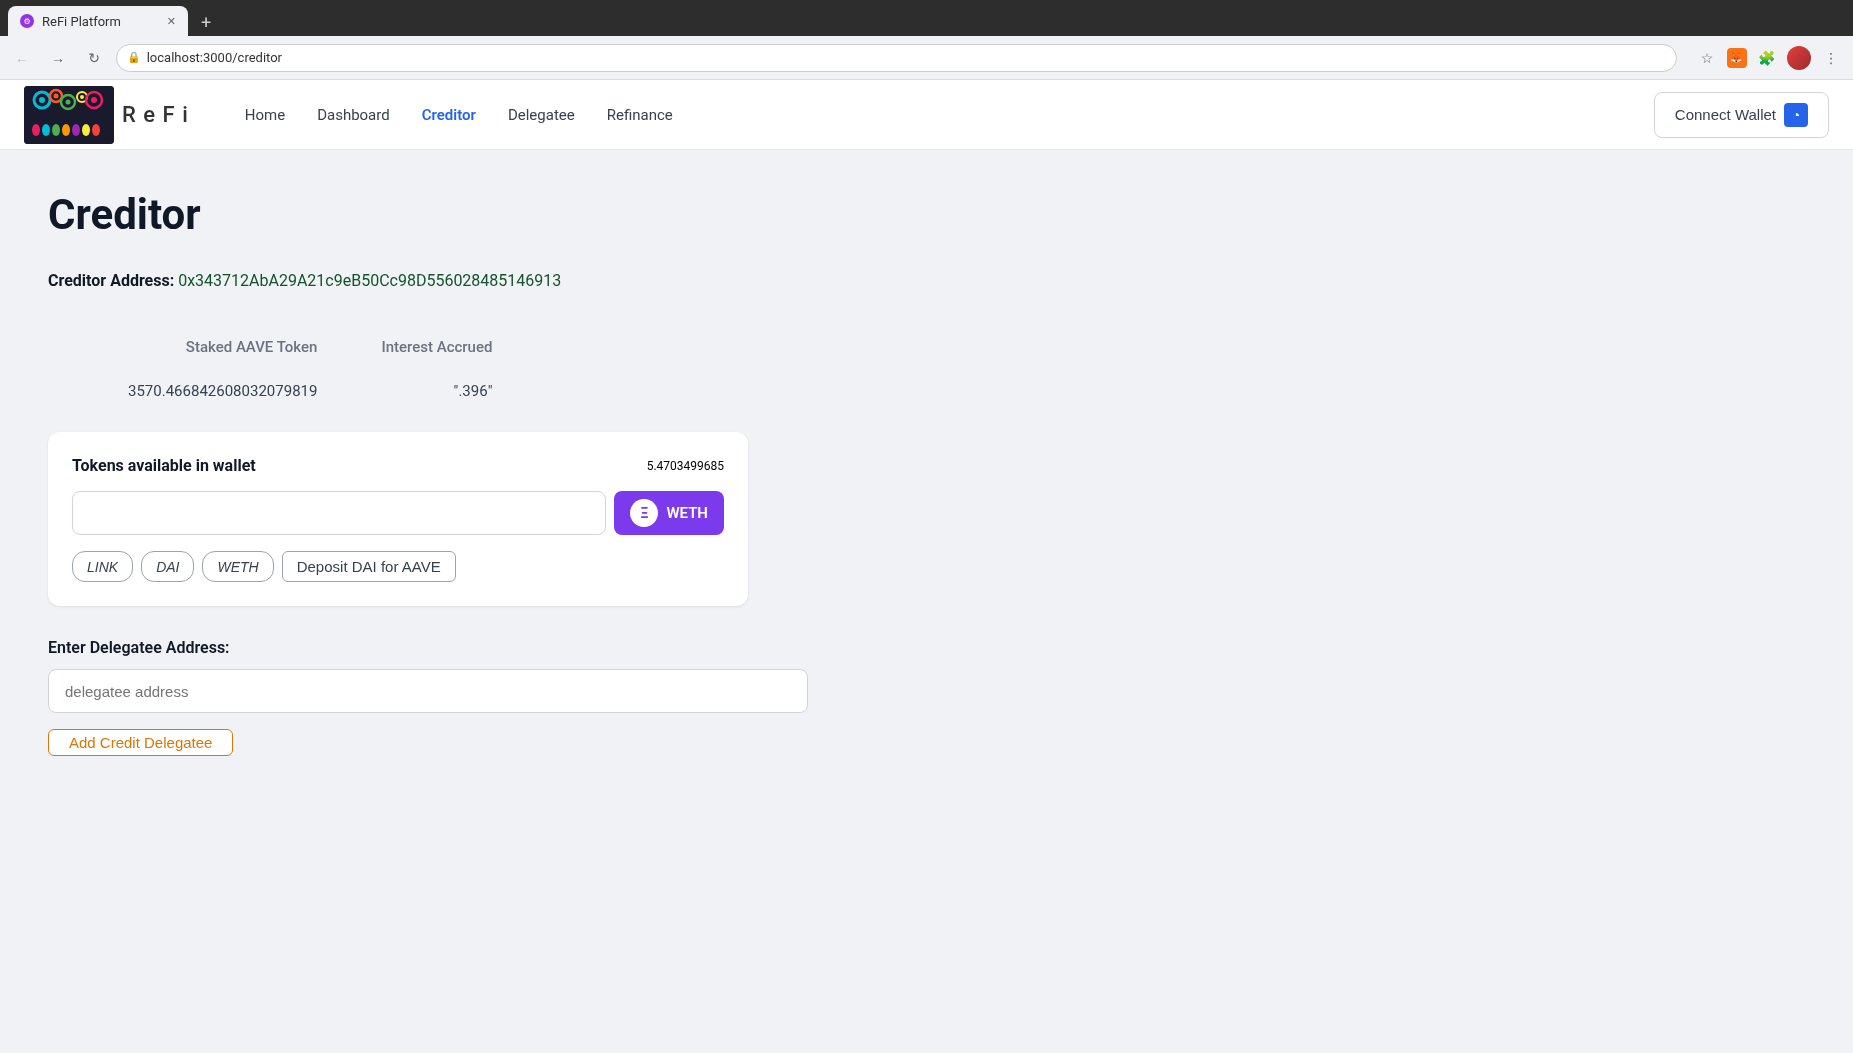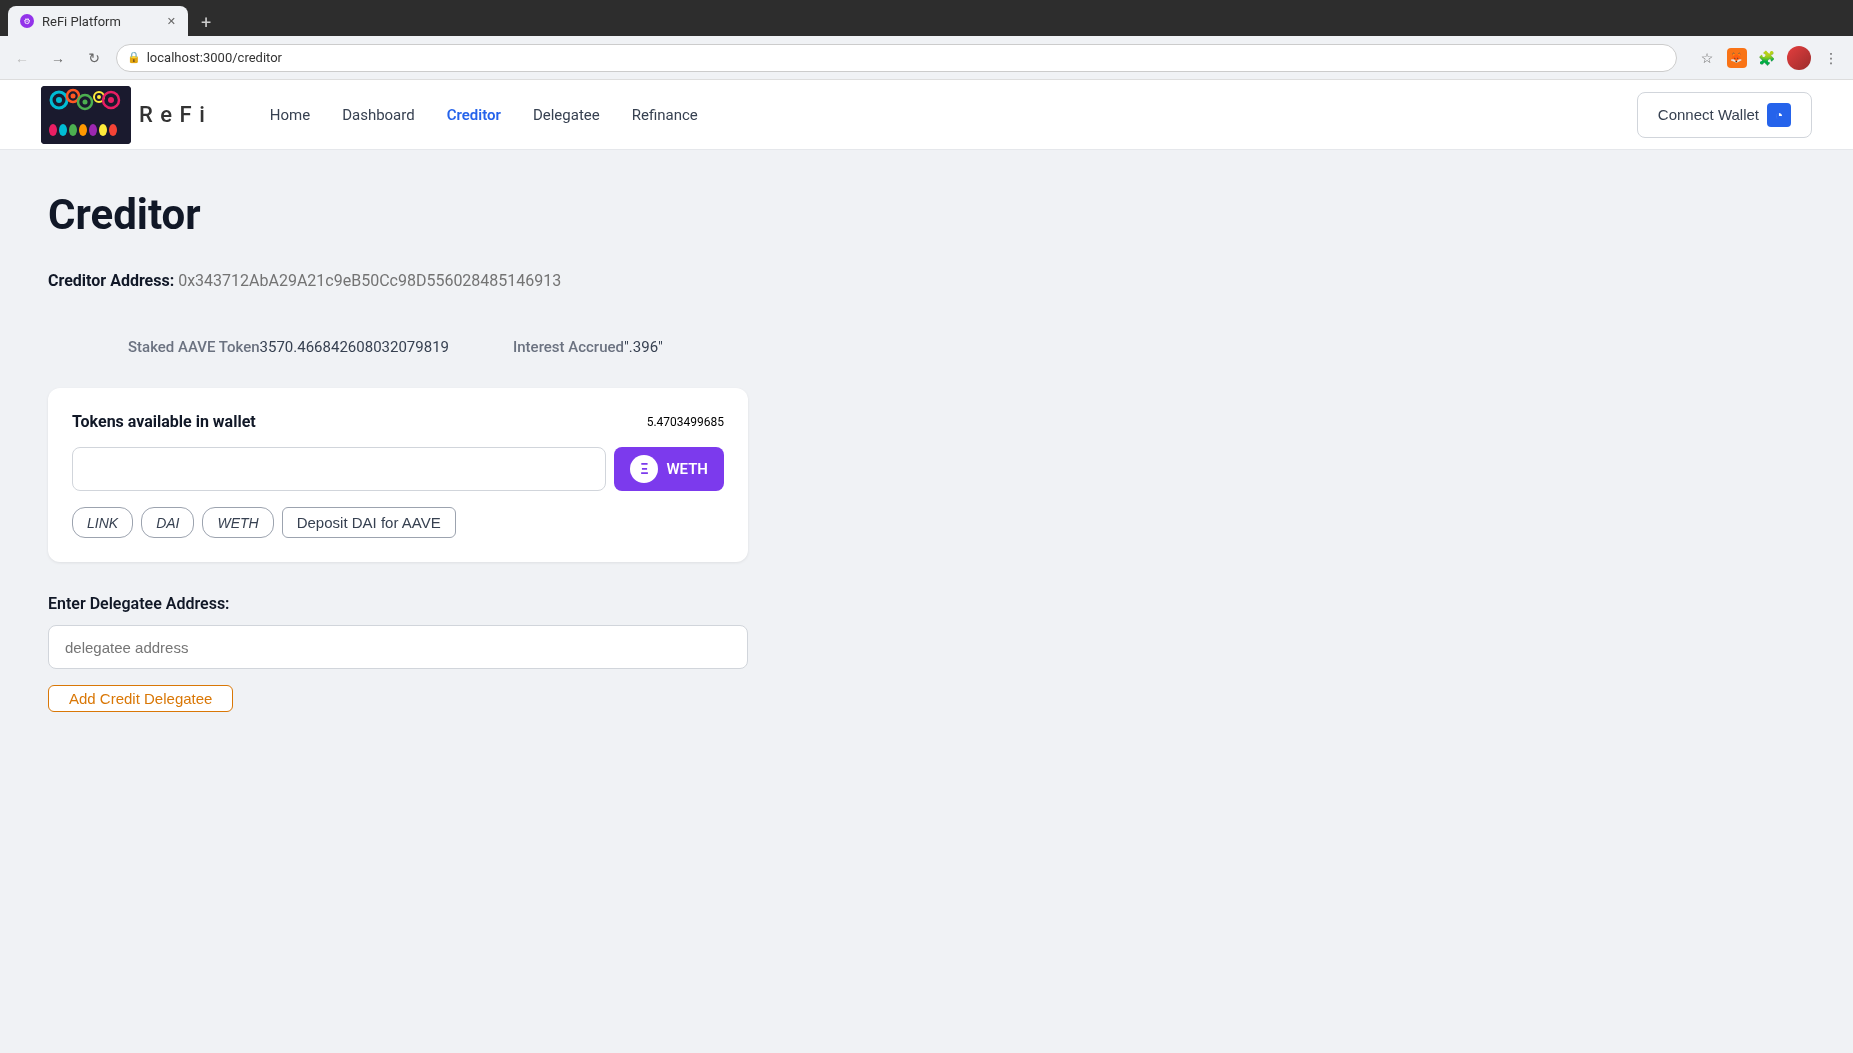--- a/index.html
+++ b/index.html
@@ -108,22 +108,22 @@
       background: #f0f2f5;
       min-height: calc(1053px - 116px);
     }
 
     
     .navbar {
       background: white;
       height: 70px;
       display: flex;
       align-items: center;
-      padding: 0 41px;
-      gap: 16px;
+      padding: 0 24px;
+      gap: 8px;
       border-bottom: 1px solid #e5e7eb;
     }
     .logo-area {
       display: flex;
       align-items: center;
       gap: 8px;
       margin-right: 48px;
     }
     .logo-img {
       width: 90px;
@@ -187,35 +187,35 @@
     .creditor-address {
       font-size: 16px;
       color: #111827;
       margin-bottom: 48px;
     }
     .creditor-address-label {
       font-weight: 700;
     }
     .creditor-address-value {
       font-weight: 400;
-      color: #737373;
+      color: #14532d;
     }
 
     
     .stats-row {
       display: flex;
       gap: 64px;
       margin-bottom: 32px;
       padding: 0 80px;
     }
     .stat-item {
       display: flex;
-      flex-direction: row;
+      flex-direction: column;
       align-items: flex-end;
-      gap: 0;
+      gap: 26px;
     }
     .stat-label {
       font-size: 15px;
       color: #6b7280;
       font-weight: 500;
     }
     .stat-value {
       font-size: 15px;
       color: #374151;
     }
@@ -309,21 +309,21 @@
     .delegatee-section {
       margin-top: 12px;
     }
     .delegatee-label {
       font-size: 16px;
       font-weight: 600;
       color: #111827;
       margin-bottom: 12px;
     }
     .delegatee-input {
-      width: 700px;
+      width: 760px;
       height: 44px;
       border: 1px solid #d1d5db;
       border-radius: 8px;
       padding: 0 16px;
       font-size: 15px;
       color: #9ca3af;
       background: white;
       outline: none;
       display: block;
       margin-bottom: 16px;

